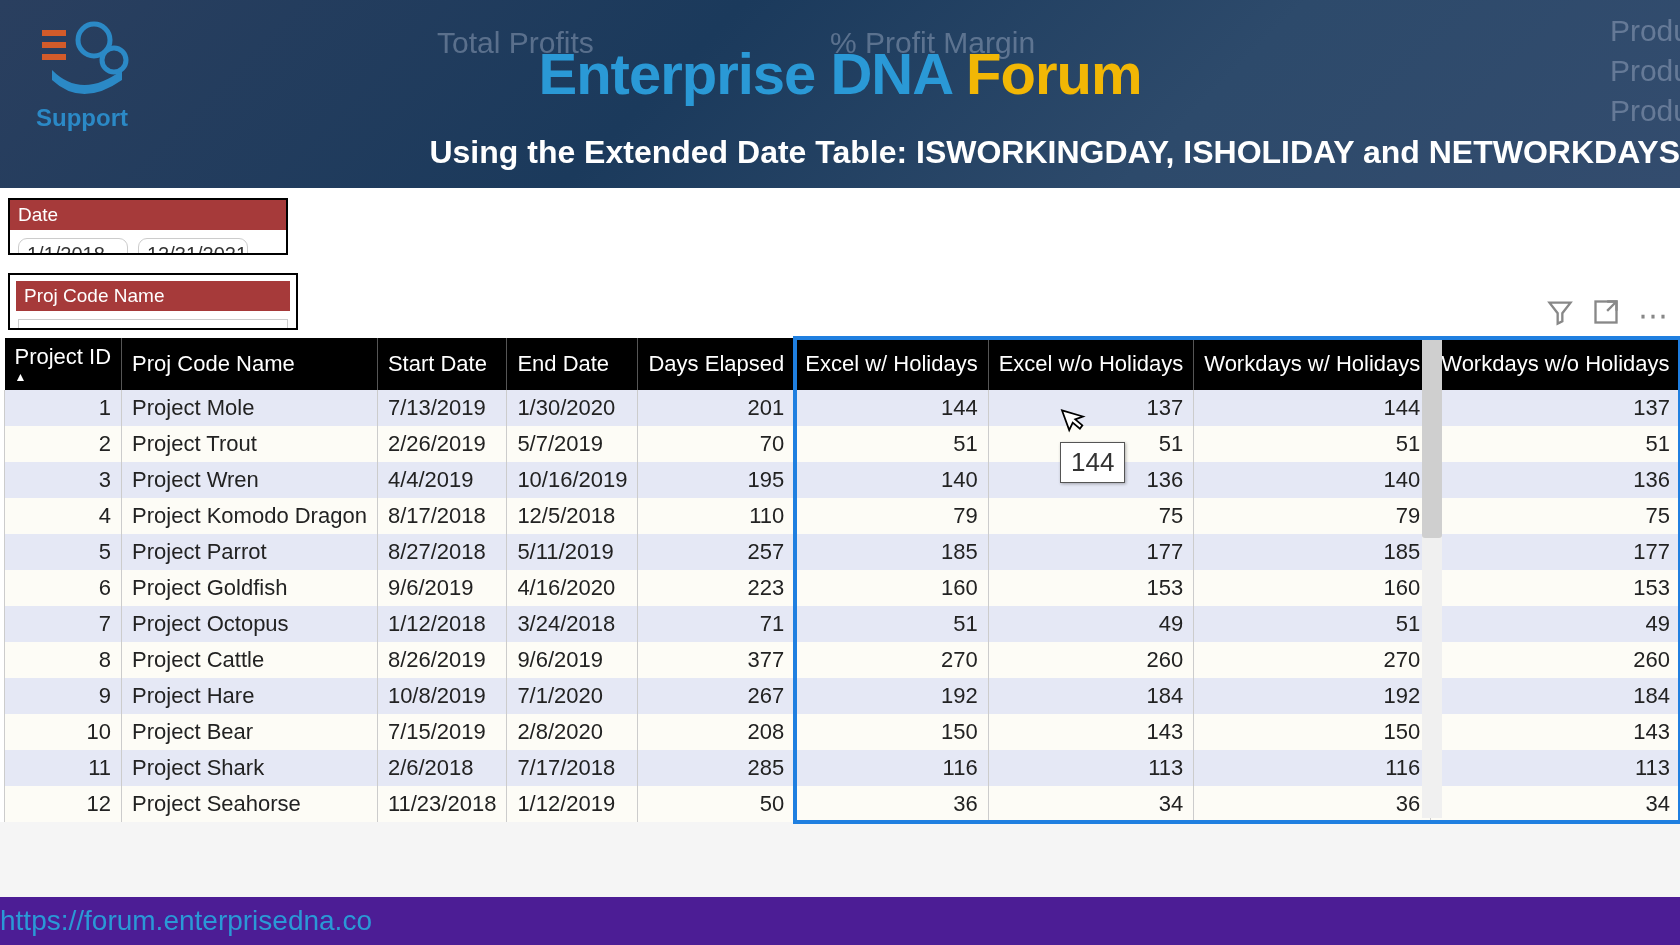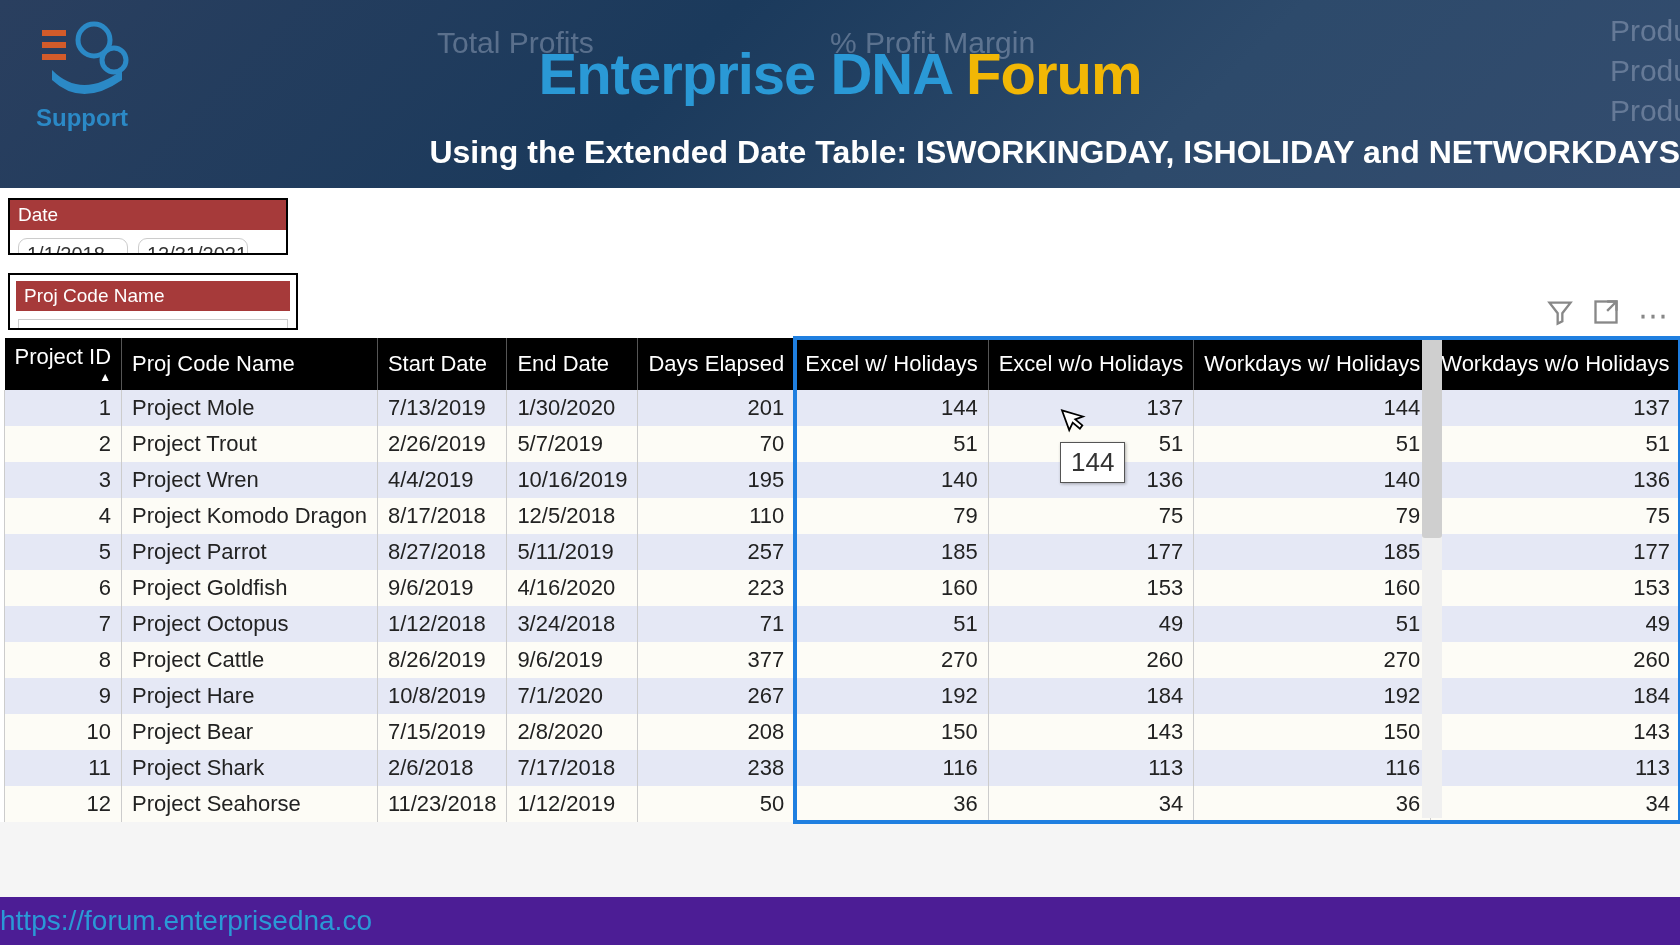--- a/index.html
+++ b/index.html
@@ -158,21 +158,21 @@
   }
   thead th {
     background:#000;
     color:#fff;
     font-weight:500;
     text-align:left;
     padding:6px 10px;
     border-right:1px solid #555;
     white-space:nowrap;
   }
-  thead th.num { text-align:right; }
+  thead th.num { text-align:left; }
   tbody td {
     padding:5px 10px;
     border-left:1px solid #ccc;
     color:#222;
     white-space:nowrap;
   }
   tbody tr:nth-child(odd){ background:#e5e8f5; }
   tbody tr:nth-child(even){ background:#fdfcf6; }
   .num { text-align:right; }
   .highlight-box {
@@ -419,21 +419,21 @@
           <td class="num">150</td>
           <td class="num">143</td>
           <td class="num">150</td>
           <td class="num">143</td>
         </tr>
         <tr>
           <td class="num">11</td>
           <td>Project Shark</td>
           <td>2/6/2018</td>
           <td>7/17/2018</td>
-          <td class="num">238</td>
+          <td class="num">285</td>
           <td class="num">116</td>
           <td class="num">113</td>
           <td class="num">116</td>
           <td class="num">113</td>
         </tr>
         <tr>
           <td class="num">12</td>
           <td>Project Seahorse</td>
           <td>11/23/2018</td>
           <td>1/12/2019</td>

